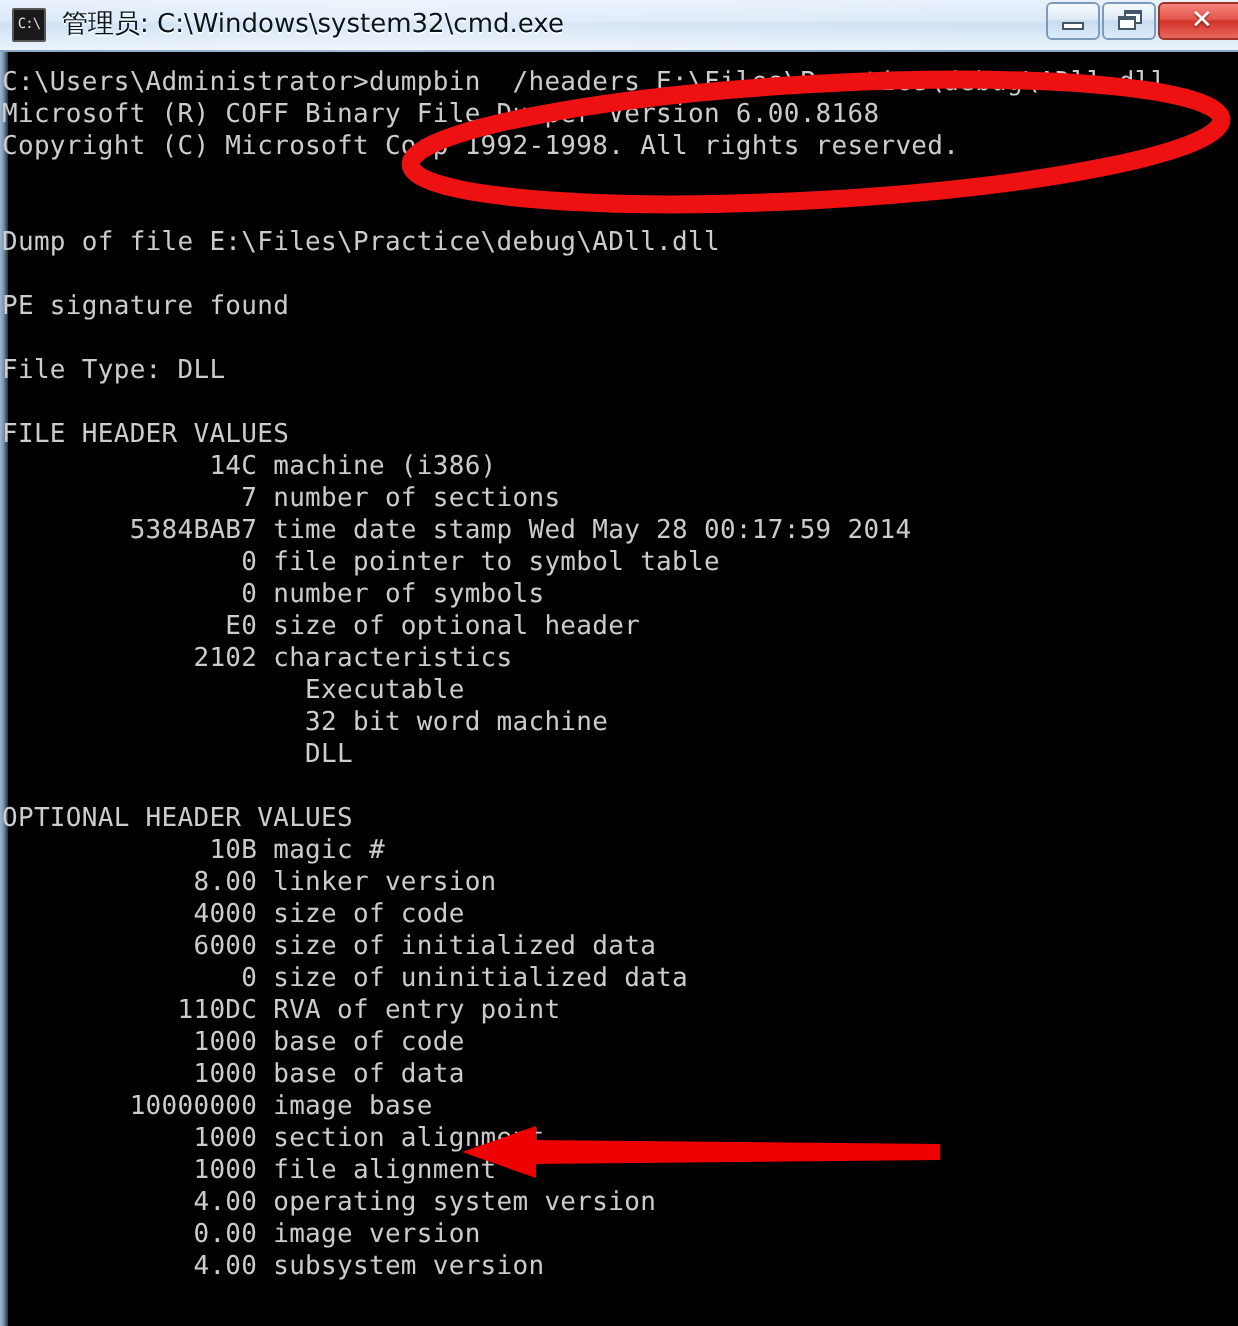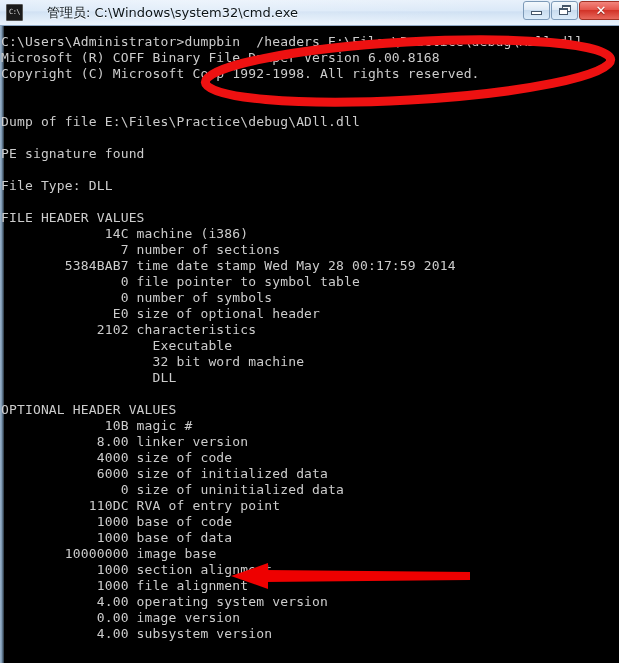--- a/index.html
+++ b/index.html
@@ -60,21 +60,21 @@
   .title-icon span {
     color: #dcdcdc;
     font-family: "DejaVu Sans Mono", monospace;
     font-size: 7px;
     line-height: 7px;
     letter-spacing: -0.5px;
   }
   #title-text {
     position: relative;
     z-index: 2;
-    margin-left: 24px;
+    margin-left: 8px;
     color: #0b1418;
     font-family: "DejaVu Sans", sans-serif;
     font-size: 13px;
     line-height: 15px;
     white-space: nowrap;
     text-shadow: 0 1px 0 rgba(255,255,255,0.85);
   }
   #caption-buttons {
     position: absolute;
     right: -4px;

